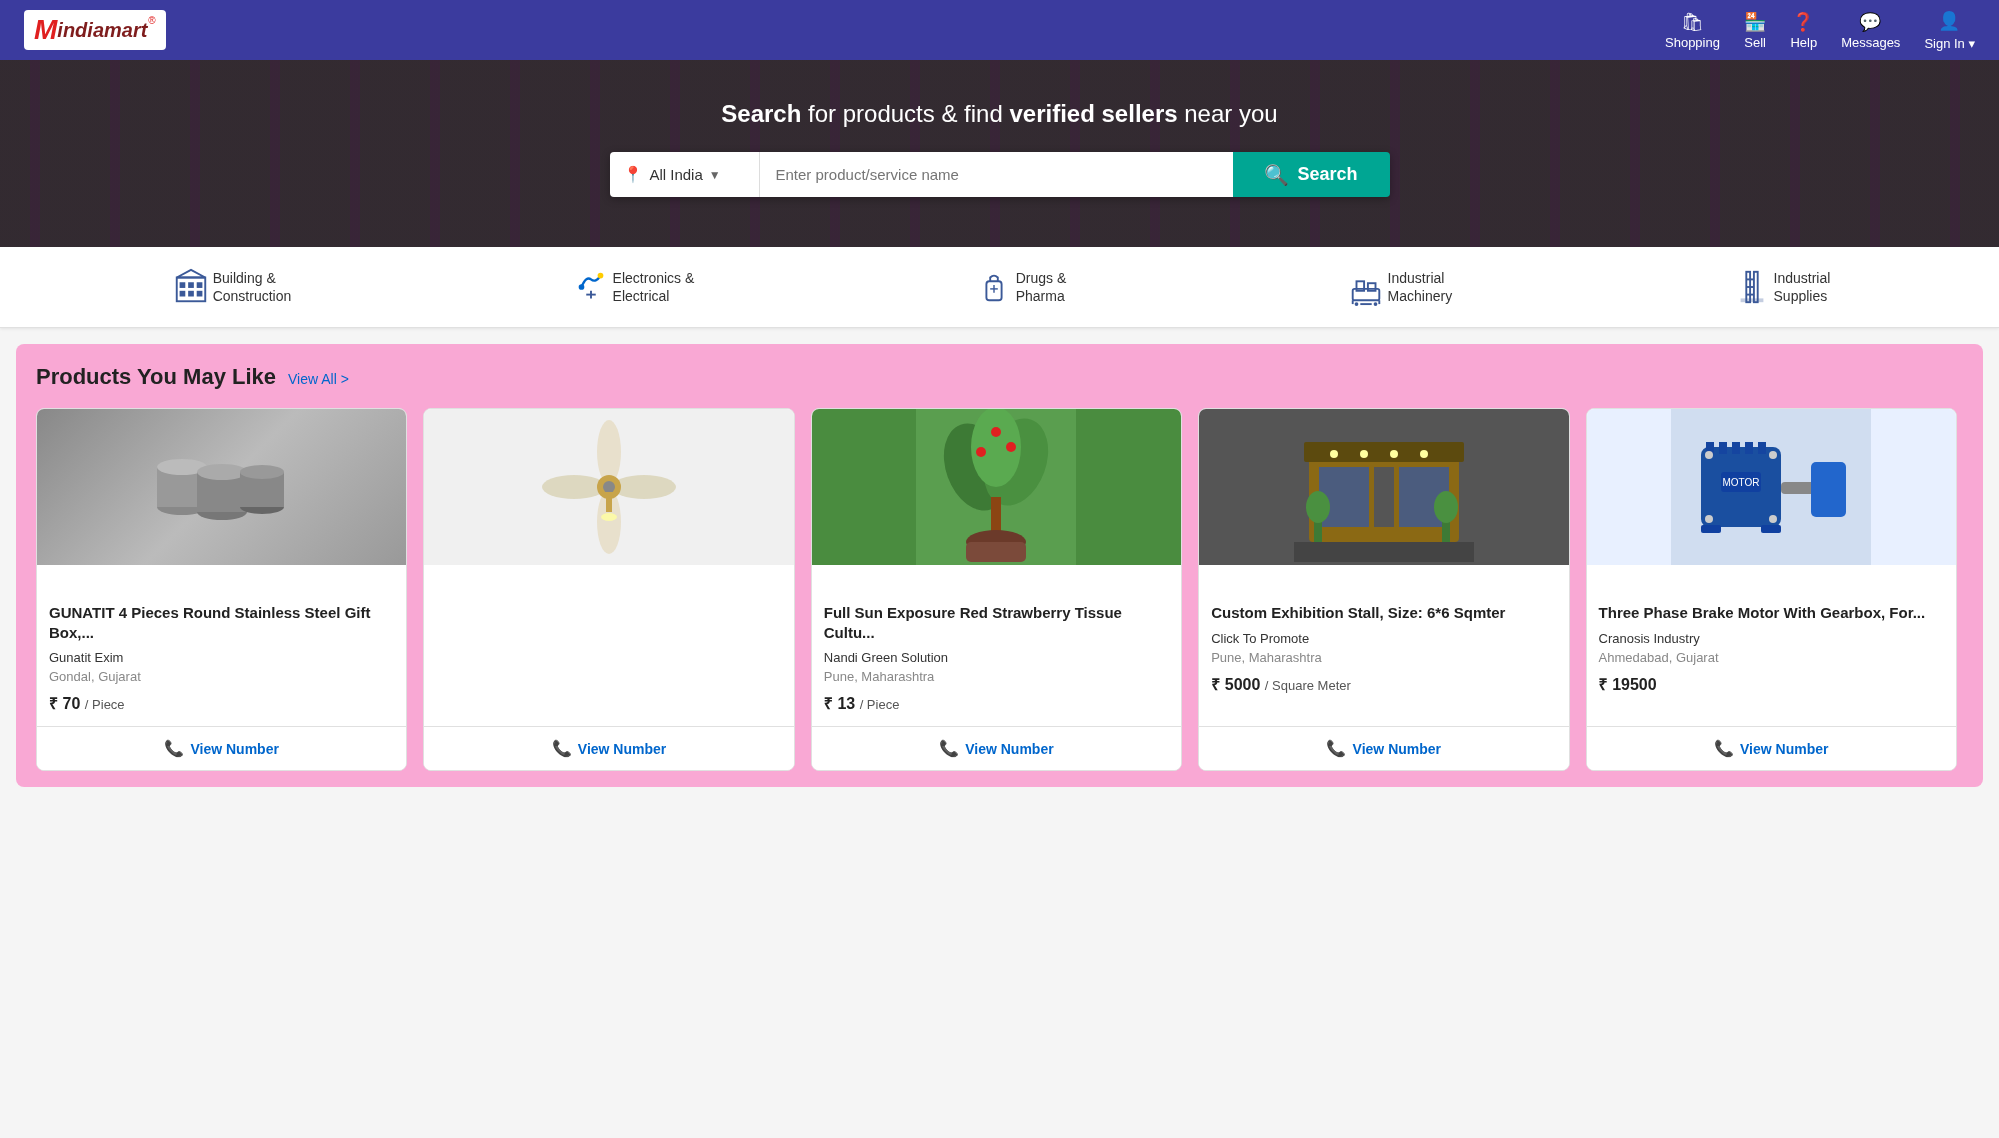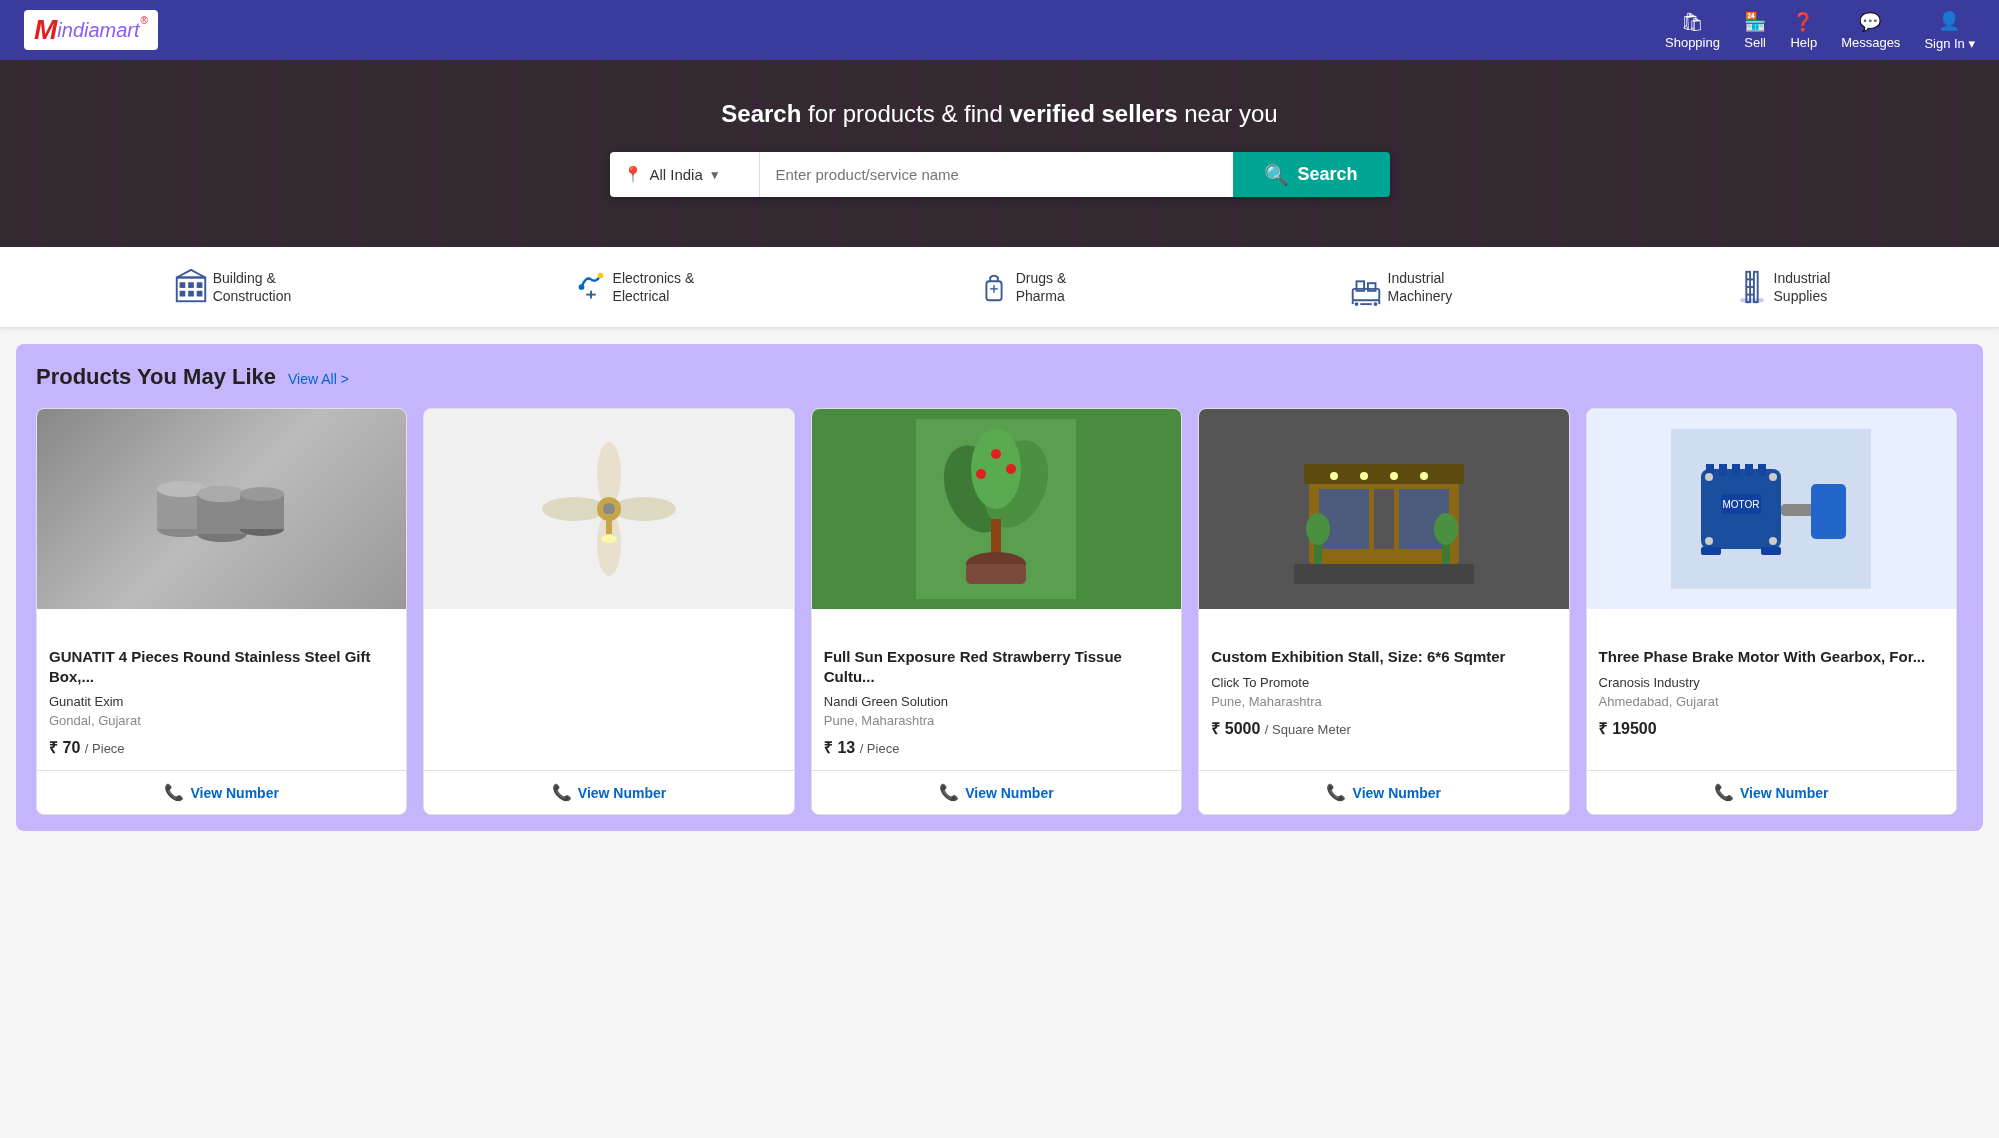--- a/index.html
+++ b/index.html
@@ -25,23 +25,23 @@
       display: flex;
       align-items: center;
     }
     .logo-m {
       color: #e02020;
       font-size: 28px;
       font-weight: 900;
       font-style: italic;
     }
     .logo-text {
-      color: #8b5cf6;
+      color: #7f1d1d;
       font-size: 20px;
-      font-weight: 400;
+      font-weight: 700;
       font-style: italic;
     }
     .logo-crown {
       color: #e02020;
       font-size: 10px;
       position: relative;
       top: -10px;
       margin-left: 1px;
     }
     .nav-items {
@@ -168,21 +168,21 @@
       height: 38px;
     }
     .cat-label {
       font-size: 14px;
       color: #333;
       line-height: 1.3;
     }
 
     
     .products-section {
-      background: #c4b5fd;
+      background: #f9a8d4;
       margin: 16px 16px 0;
       border-radius: 8px;
       padding: 20px 20px 0;
     }
     .section-header {
       display: flex;
       align-items: baseline;
       gap: 12px;
       margin-bottom: 18px;
     }
@@ -207,21 +207,21 @@
       flex: 0 0 calc(20% - 14px);
       min-width: 220px;
       border: 1px solid #e0e0e0;
       border-radius: 8px;
       overflow: hidden;
       background: white;
       display: flex;
       flex-direction: column;
     }
     .product-img-wrap {
-      height: 200px;
+      height: 156px;
       display: flex;
       align-items: center;
       justify-content: center;
       background: #f9f9f9;
       overflow: hidden;
     }
     .product-info {
       padding: 12px 12px 8px;
       flex: 1;
       display: flex;

